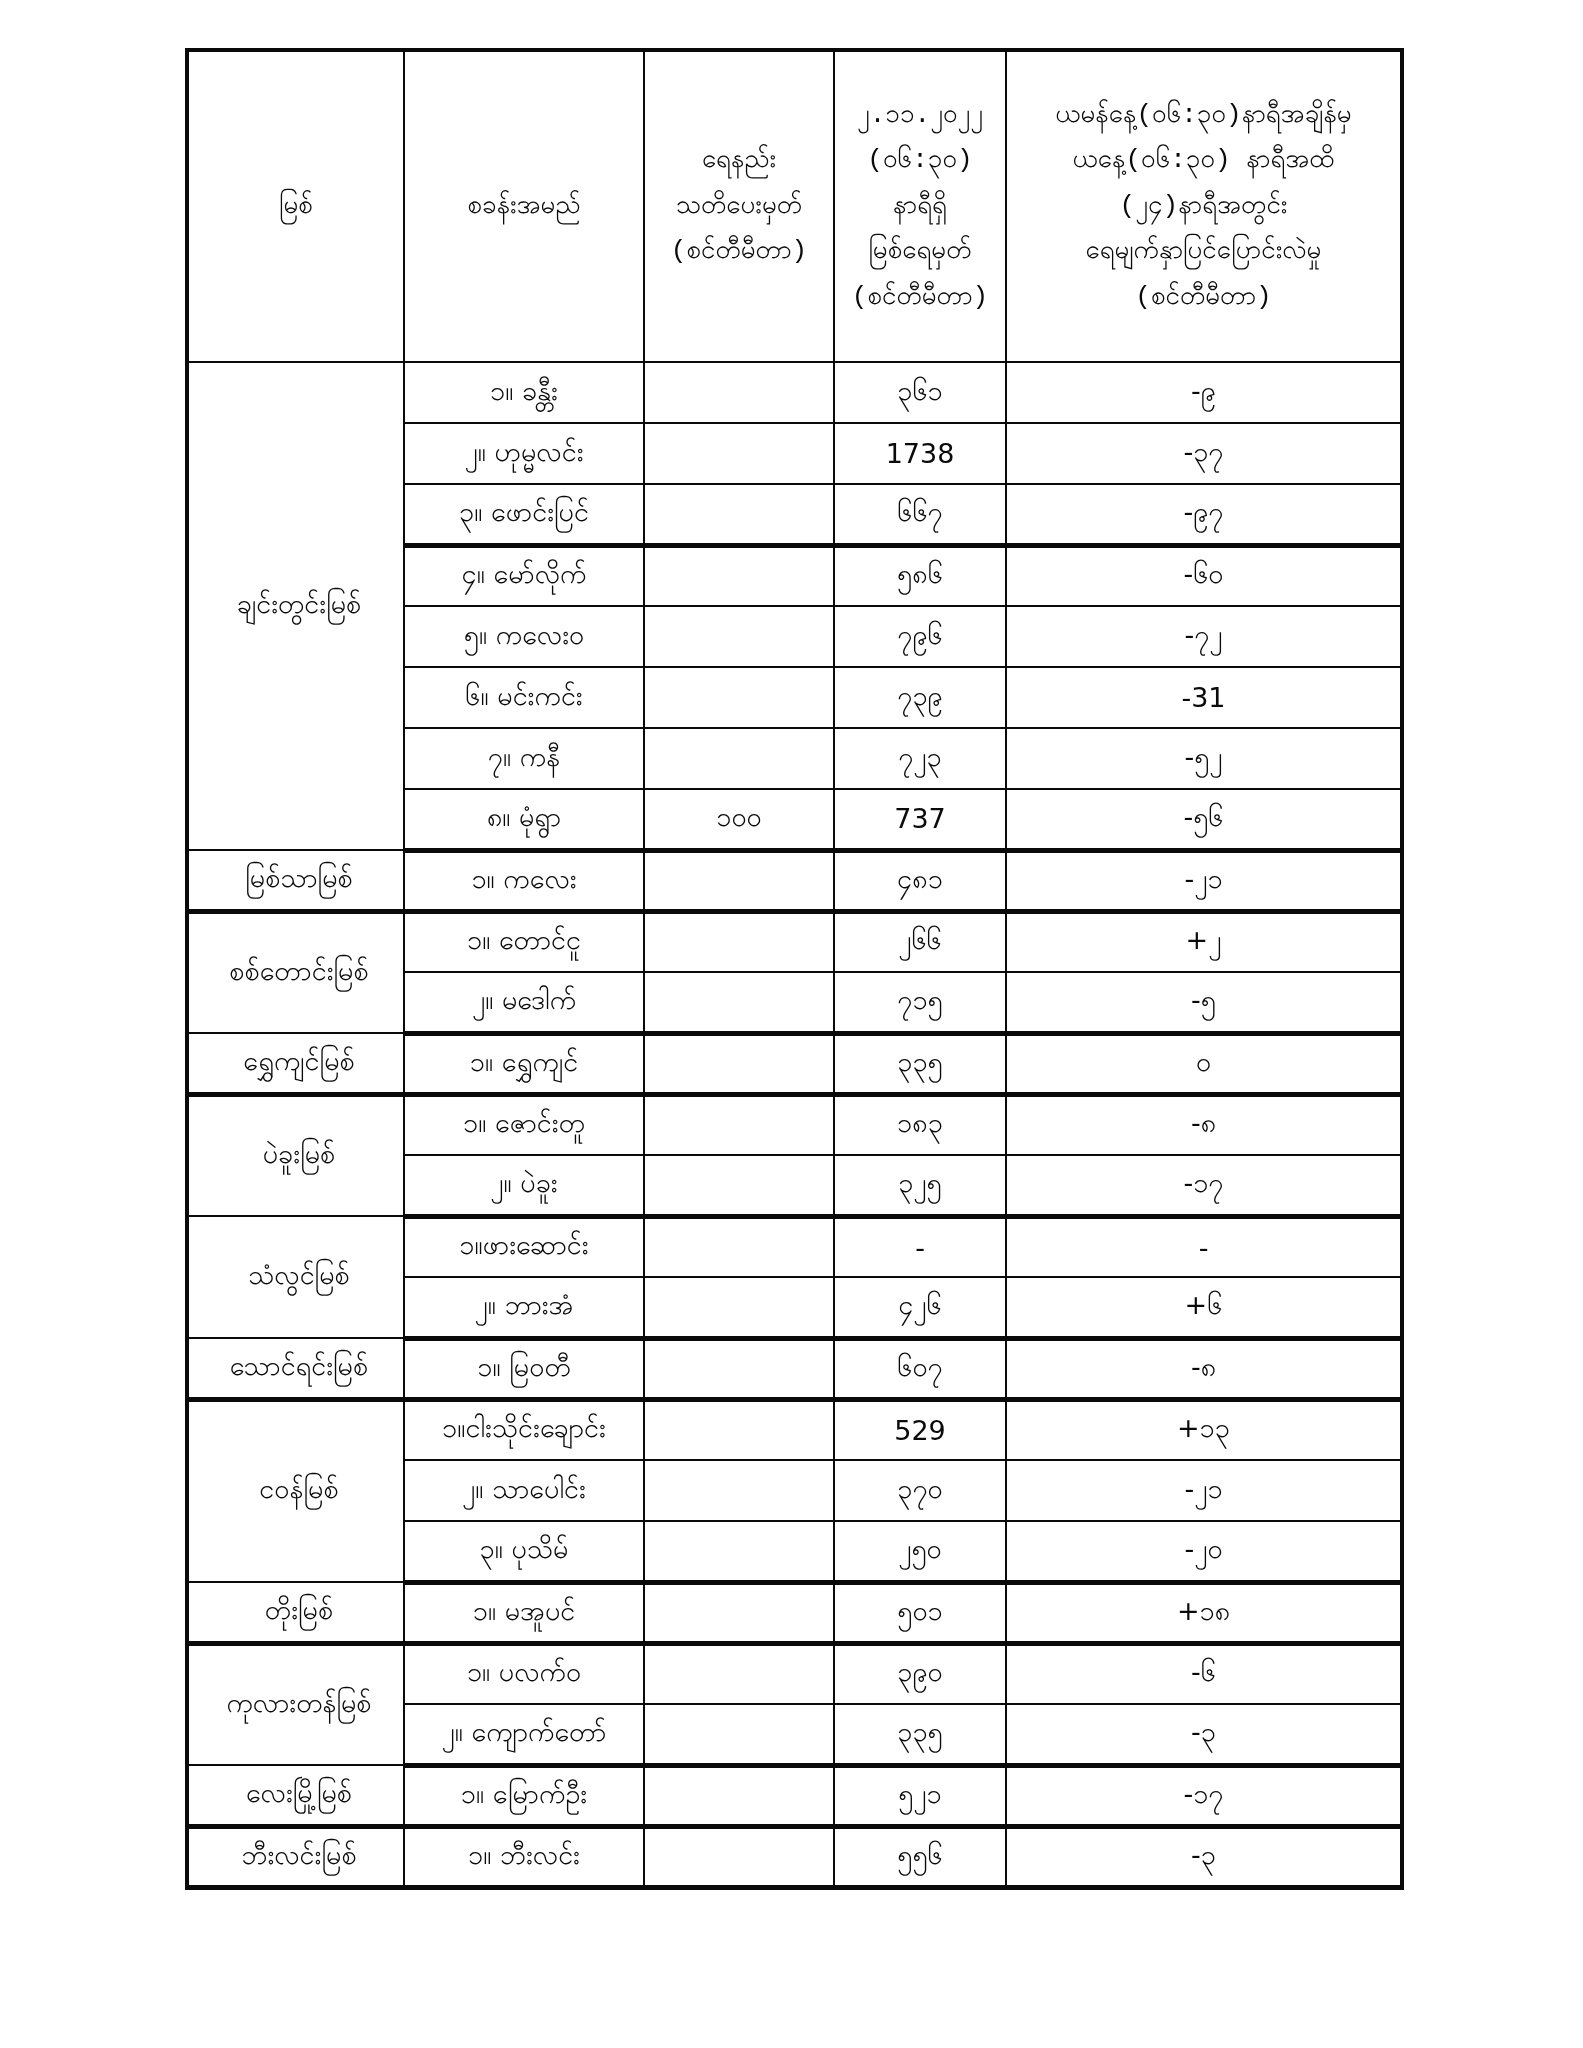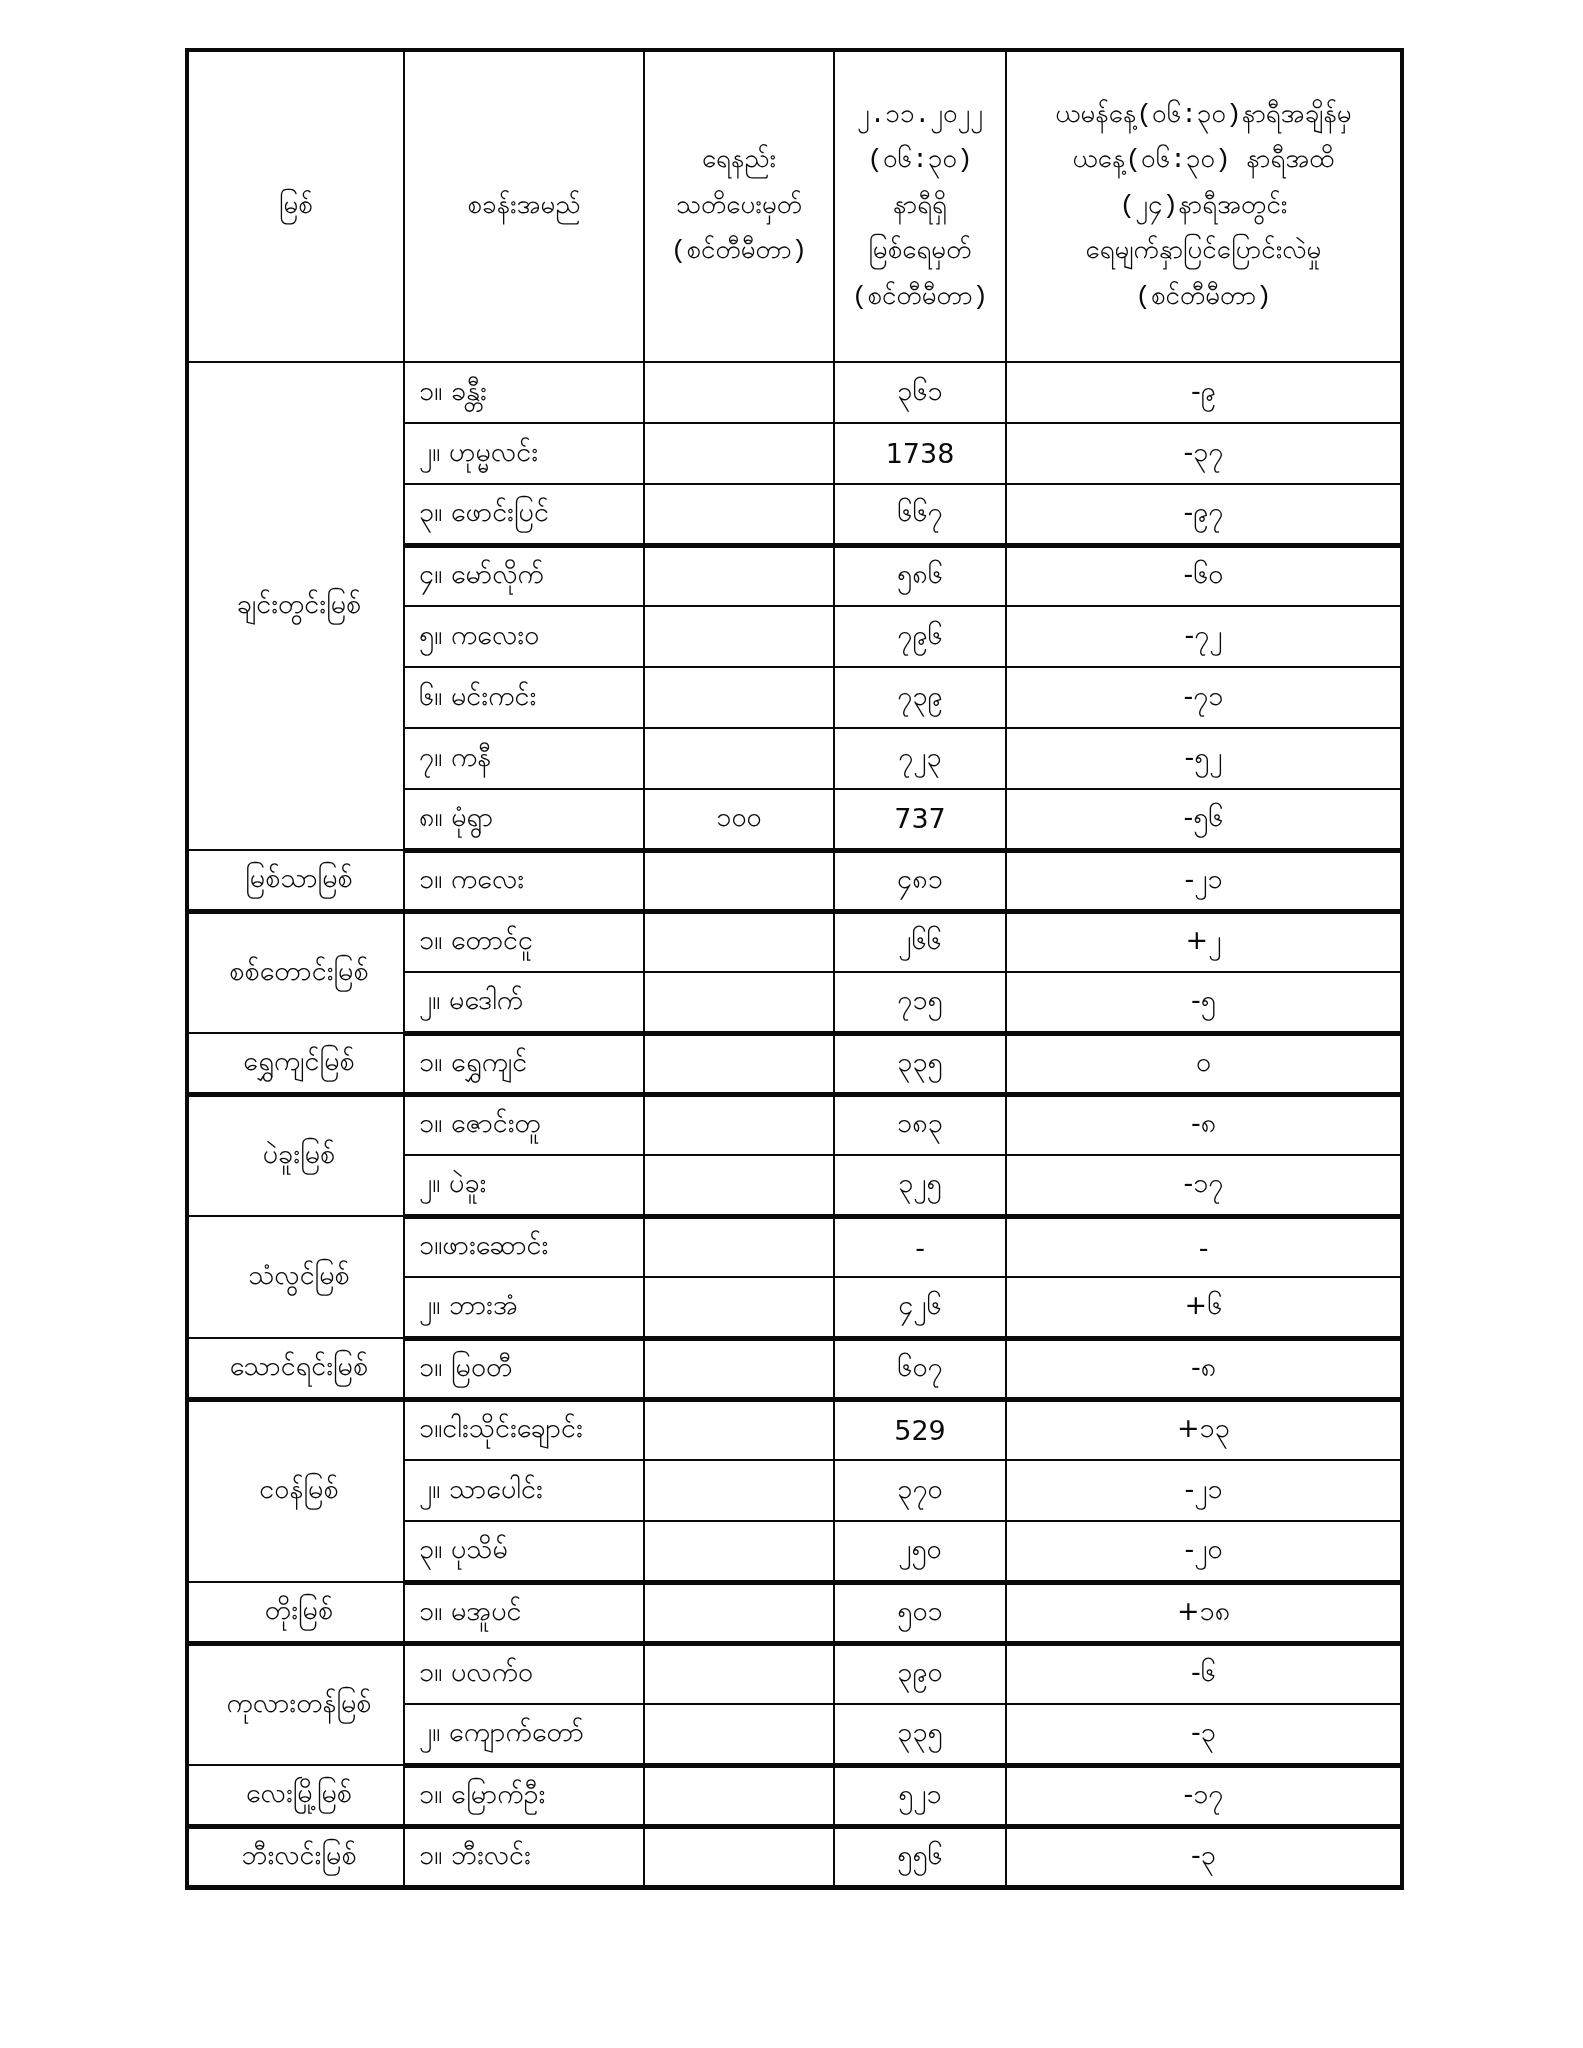--- a/index.html
+++ b/index.html
@@ -46,22 +46,22 @@
   tbody td {
     font-size: 27px;
     padding: 2px 4px;
   }
   td.river-cell {
     text-align: center;
     padding-left: 10px;
     border-bottom-width: 5px;
   }
   td.station-cell {
-    text-align: left;
-    padding-left: 14px;
+    text-align: center;
+    padding-left: 4px;
   }
   td.num-cell {
     text-align: center;
   }
   tbody tr.thick-bottom td {
     border-bottom-width: 5px;
   }
 </style>
 </head>
 <body>
@@ -123,21 +123,21 @@
         <tr>
           <td class="station-cell">၅။ ကလေးဝ</td>
           <td class="num-cell"></td>
           <td class="num-cell">၇၉၆</td>
           <td class="num-cell">-၇၂</td>
         </tr>
         <tr>
           <td class="station-cell">၆။ မင်းကင်း</td>
           <td class="num-cell"></td>
           <td class="num-cell">၇၃၉</td>
-          <td class="num-cell">-၇၁</td>
+          <td class="num-cell">-31</td>
         </tr>
         <tr>
           <td class="station-cell">၇။ ကနီ</td>
           <td class="num-cell"></td>
           <td class="num-cell">၇၂၃</td>
           <td class="num-cell">-၅၂</td>
         </tr>
         <tr class="thick-bottom">
           <td class="station-cell">၈။ မုံရွာ</td>
           <td class="num-cell">၁၀၀</td>

